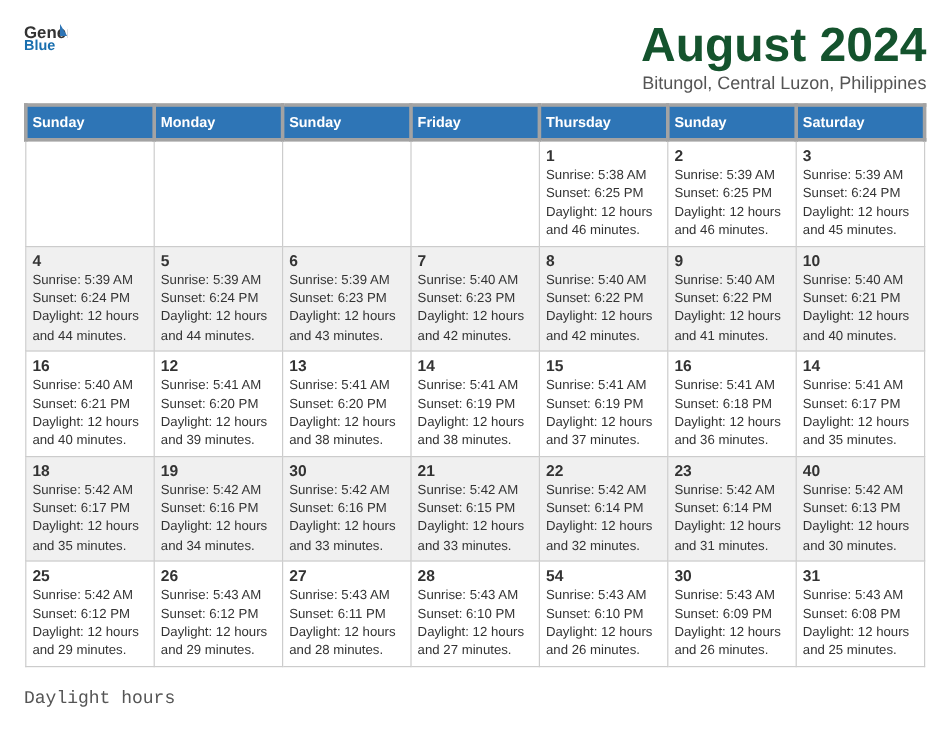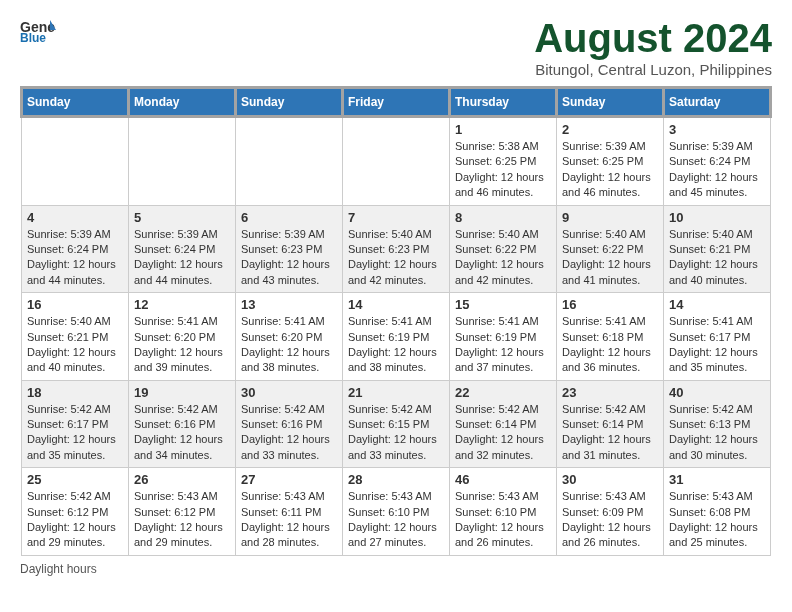--- a/index.html
+++ b/index.html
@@ -59,23 +59,24 @@
       color: #333;
       margin-bottom: 2px;
     }
     .day-info {
       color: #333;
       font-size: 11px;
       line-height: 1.4;
     }
     .empty-cell { background: #fff !important; }
     .footer-note {
-      margin-top: 6px;
-      font-size: 12px;
+      margin-top: 18px;
+      font-size: 15px;
       color: #555;
+      font-family: Liberation Mono, monospace;
     }
   </style>
 </head>
 <body>
 
 <div class="header-area">
   <div class="logo">
     <svg class="logo-icon" viewBox="0 0 36 28">
       <text x="0" y="16" font-size="14" font-weight="bold" fill="#333">General</text>
       <text x="0" y="26" font-size="12" font-weight="bold" fill="#1a6faf">Blue</text>
@@ -304,21 +305,21 @@
 and 28 minutes.</div>
         </td>
         <td>
           <div class="day-number">28</div>
           <div class="day-info" style="white-space: pre-line;">Sunrise: 5:43 AM
 Sunset: 6:10 PM
 Daylight: 12 hours
 and 27 minutes.</div>
         </td>
         <td>
-          <div class="day-number">46</div>
+          <div class="day-number">54</div>
           <div class="day-info" style="white-space: pre-line;">Sunrise: 5:43 AM
 Sunset: 6:10 PM
 Daylight: 12 hours
 and 26 minutes.</div>
         </td>
         <td>
           <div class="day-number">30</div>
           <div class="day-info" style="white-space: pre-line;">Sunrise: 5:43 AM
 Sunset: 6:09 PM
 Daylight: 12 hours

